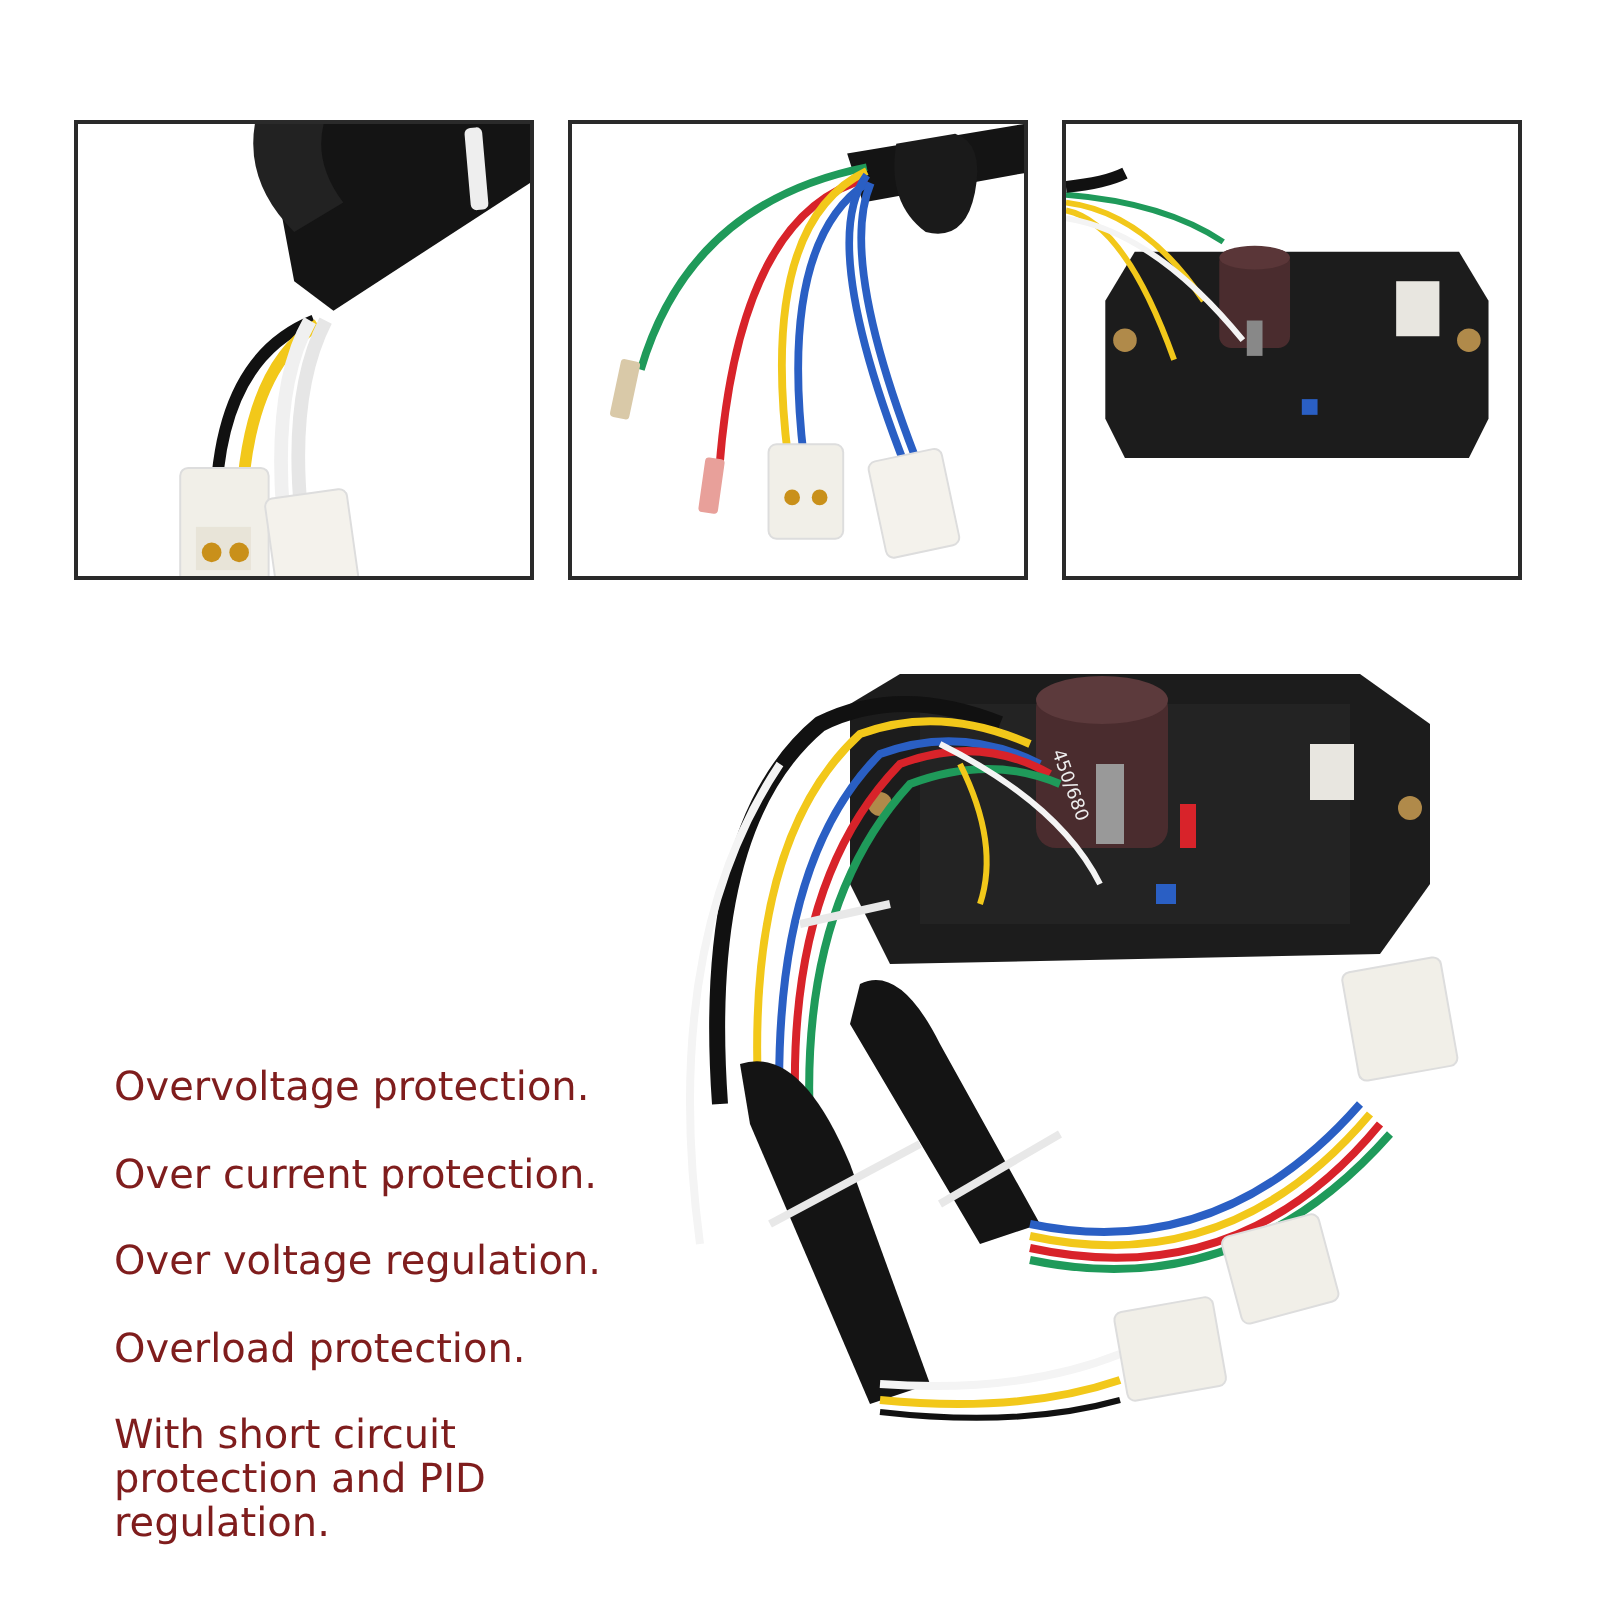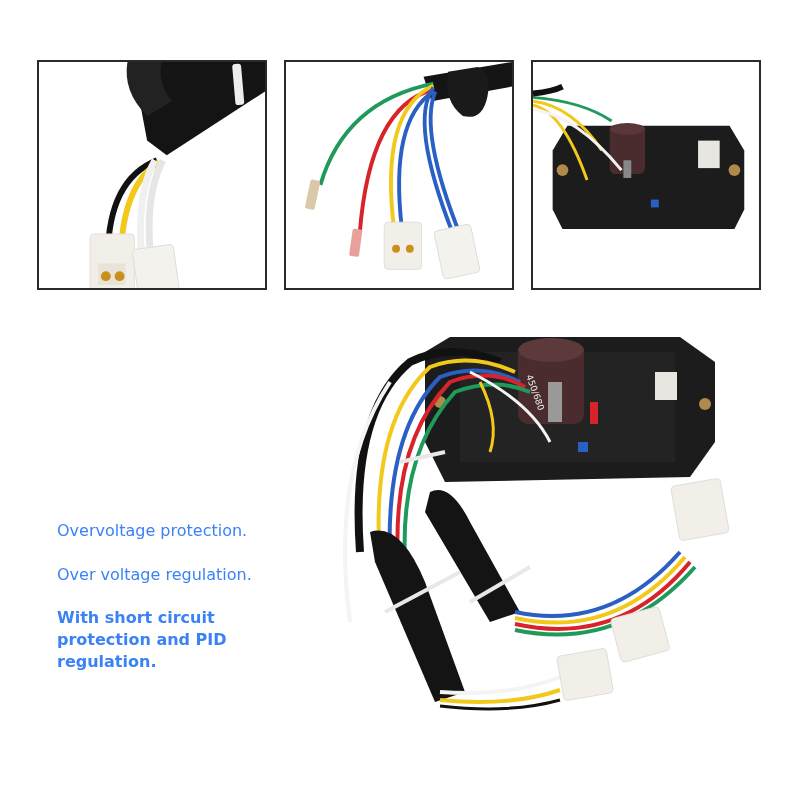--- a/index.html
+++ b/index.html
@@ -7,22 +7,22 @@
          font-family: "DejaVu Sans", "Liberation Sans", sans-serif; }
   .panel { position: absolute; top: 60px; width: 230px; height: 230px;
            border: 2px solid #2a2a2a; box-sizing: border-box; background: #fff; overflow: hidden; }
   .panel svg { width: 100%; height: 100%; display: block; }
   #p1 { left: 37px; }
   #p2 { left: 284px; }
   #p3 { left: 531px; }
   .main-photo { position: absolute; left: 330px; top: 322px; width: 440px; height: 400px; }
   .main-photo svg { width: 100%; height: 100%; display: block; }
   .features { position: absolute; left: 57px; top: 520px; margin: 0; padding: 0; list-style: none; }
-  .features li { font-size: 16px; color: #3b82f6; line-height: 22px; margin-bottom: 21.5px; white-space: nowrap; }
-  .features li.multi { white-space: normal; width: 240px; font-weight: bold; }
+  .features li { font-size: 20px; color: #7f1d1d; line-height: 22px; margin-bottom: 21.5px; white-space: nowrap; margin-top: 12px; }
+  .features li.multi { white-space: normal; width: 240px; }
 </style>
 </head>
 <body>
 
 <div class="panel" id="p1">
   <svg viewBox="0 0 230 230">
 
     <path d="M95 0 L230 0 L230 30 L130 95 L110 80 Z" fill="#141414"></path>
     <path d="M90 0 Q85 30 110 55 L135 40 Q120 20 125 0 Z" fill="#222"></path>
     <rect x="198" y="2" width="9" height="42" rx="3" fill="#eee" transform="rotate(-5 200 20)"></rect>
@@ -129,15 +129,17 @@
     <path d="M110 384 Q180 392 230 378" stroke="#111" stroke-width="3" fill="none"></path>
 
     <rect x="345" y="160" width="50" height="55" rx="4" fill="#f1efe8" stroke="#ddd" transform="rotate(-10 370 188)"></rect>
     <rect x="285" y="290" width="50" height="45" rx="4" fill="#f1efe8" stroke="#ddd" transform="rotate(-15 310 312)"></rect>
     <rect x="230" y="330" width="50" height="45" rx="4" fill="#f1efe8" stroke="#ddd" transform="rotate(-10 255 352)"></rect>
   </svg>
 </div>
 
 <ul class="features">
   <li>Overvoltage protection.</li>
+  <li>Over current protection.</li>
   <li>Over voltage regulation.</li>
+  <li>Overload protection.</li>
   <li class="multi">With short circuit protection and PID regulation.</li>
 </ul>
 
 </body></html>

